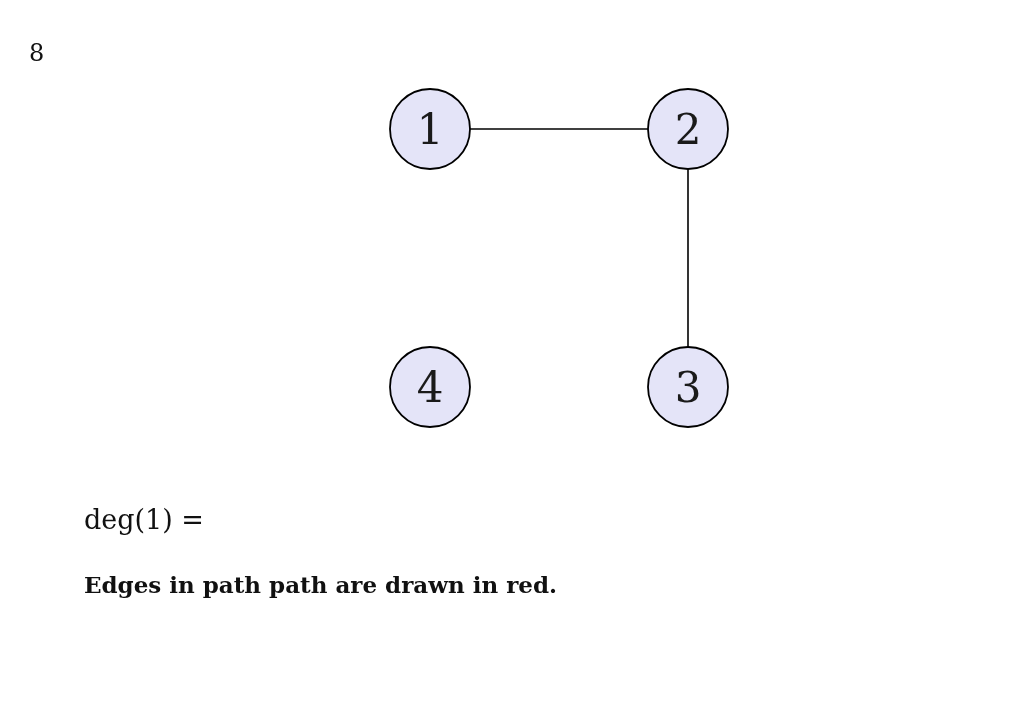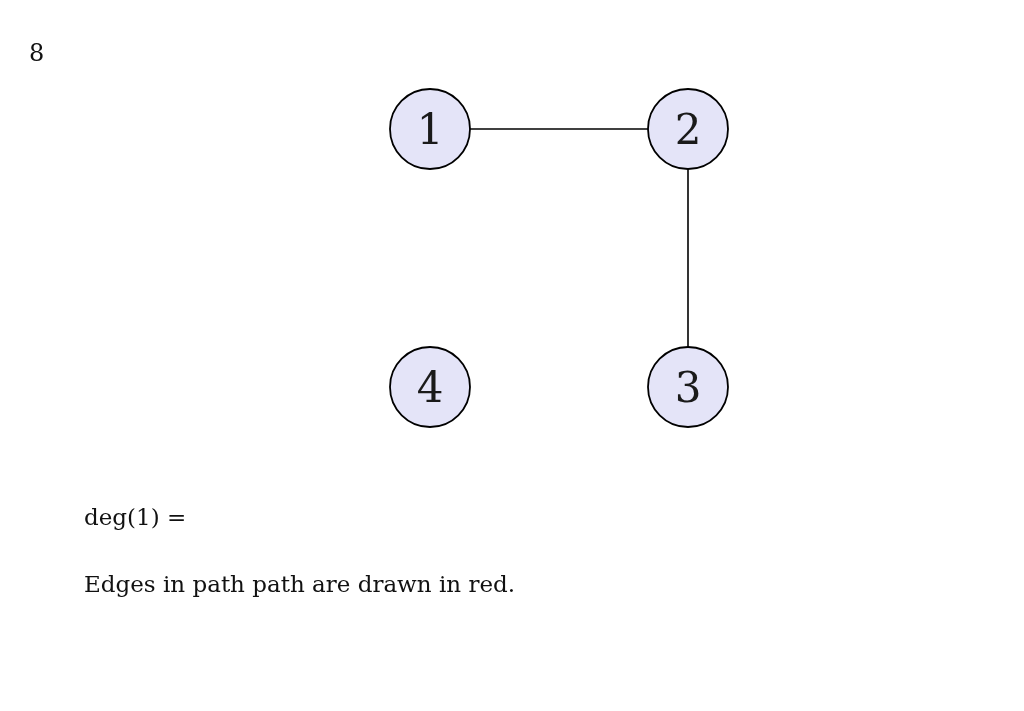--- a/index.html
+++ b/index.html
@@ -27,30 +27,31 @@
     left: 0;
     top: 0;
   }
   .graph-svg text {
     font-family: "DejaVu Serif", "Liberation Serif", serif;
   }
   .deg-line {
     position: absolute;
     left: 84px;
     top: 504px;
-    font-size: 23px;
+    font-size: 27px;
     line-height: 1.2;
     text-align: right;
   }
   .path-note {
     position: absolute;
     left: 84px;
     top: 571px;
     font-size: 23px;
     line-height: 1.2;
+    font-weight: bold;
   }
 </style>
 </head>
 <body>
 
 <div class="page-number">8</div>
 
 <svg class="graph-svg" width="1024" height="711" viewBox="0 0 1024 711">
   <g id="edges-layer">
       <line x1="430" y1="129" x2="688" y2="129" stroke="#000000" stroke-width="1.6"></line>

